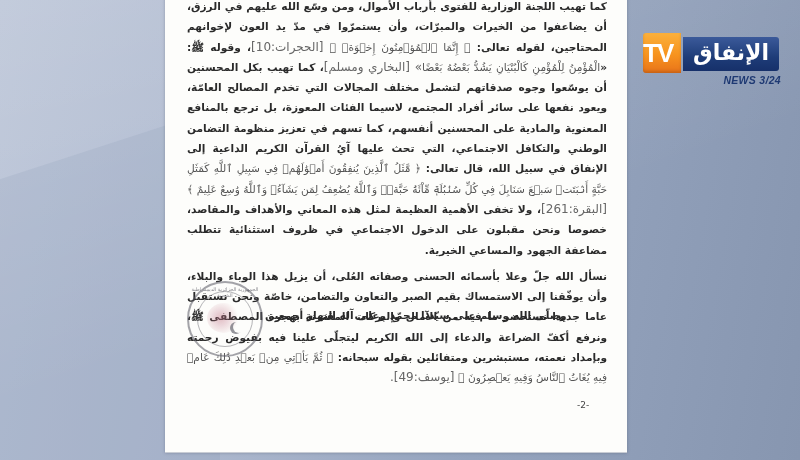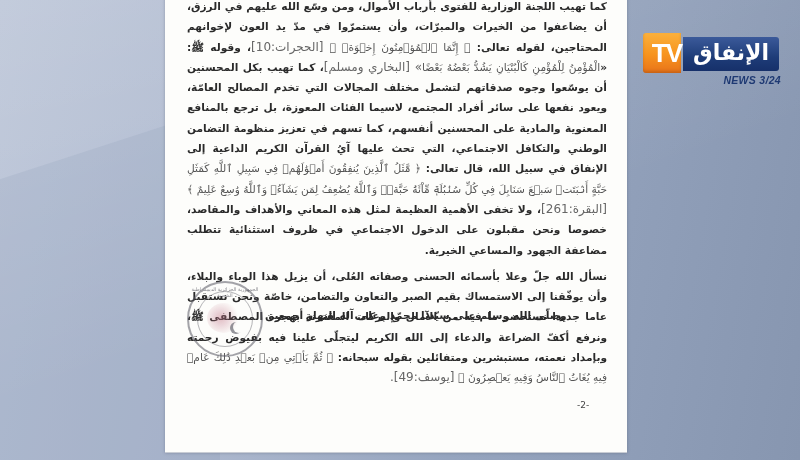--- a/index.html
+++ b/index.html
@@ -65,21 +65,21 @@
     position:absolute; left:0; top:0; width:72px; text-align:center;
     font-size:5px; color:rgba(80,80,90,0.7); letter-spacing:1px; padding-top:3px;
   }
   
   .logo { position:absolute; left:643px; top:33px; width:138px; height:56px; }
   .logo-tv {
     position:absolute; left:0; top:0; width:38px; height:40px;
     background: linear-gradient(180deg, #fbb03b 0%, #f7931e 55%, #e8731a 100%);
     border-radius:3px 0 0 3px;
     color:#fff; font-family:"Liberation Sans", sans-serif; font-weight:bold;
-    font-size:26px; line-height:40px; text-align:right; letter-spacing:-2px;
+    font-size:26px; line-height:40px; text-align:left; letter-spacing:-2px;
     box-shadow: inset 0 -2px 3px rgba(0,0,0,0.15);
   }
   .logo-name {
     position:absolute; left:40px; top:4px; width:96px; height:34px;
     background: linear-gradient(180deg, #3b5a9a 0%, #1e3c78 60%, #16306a 100%);
     border-radius:0 3px 3px 0;
     color:#fff; font-family:"DejaVu Sans", sans-serif; font-weight:bold;
     font-size:22px; line-height:32px; text-align:center; direction:rtl;
   }
   .logo-news {

